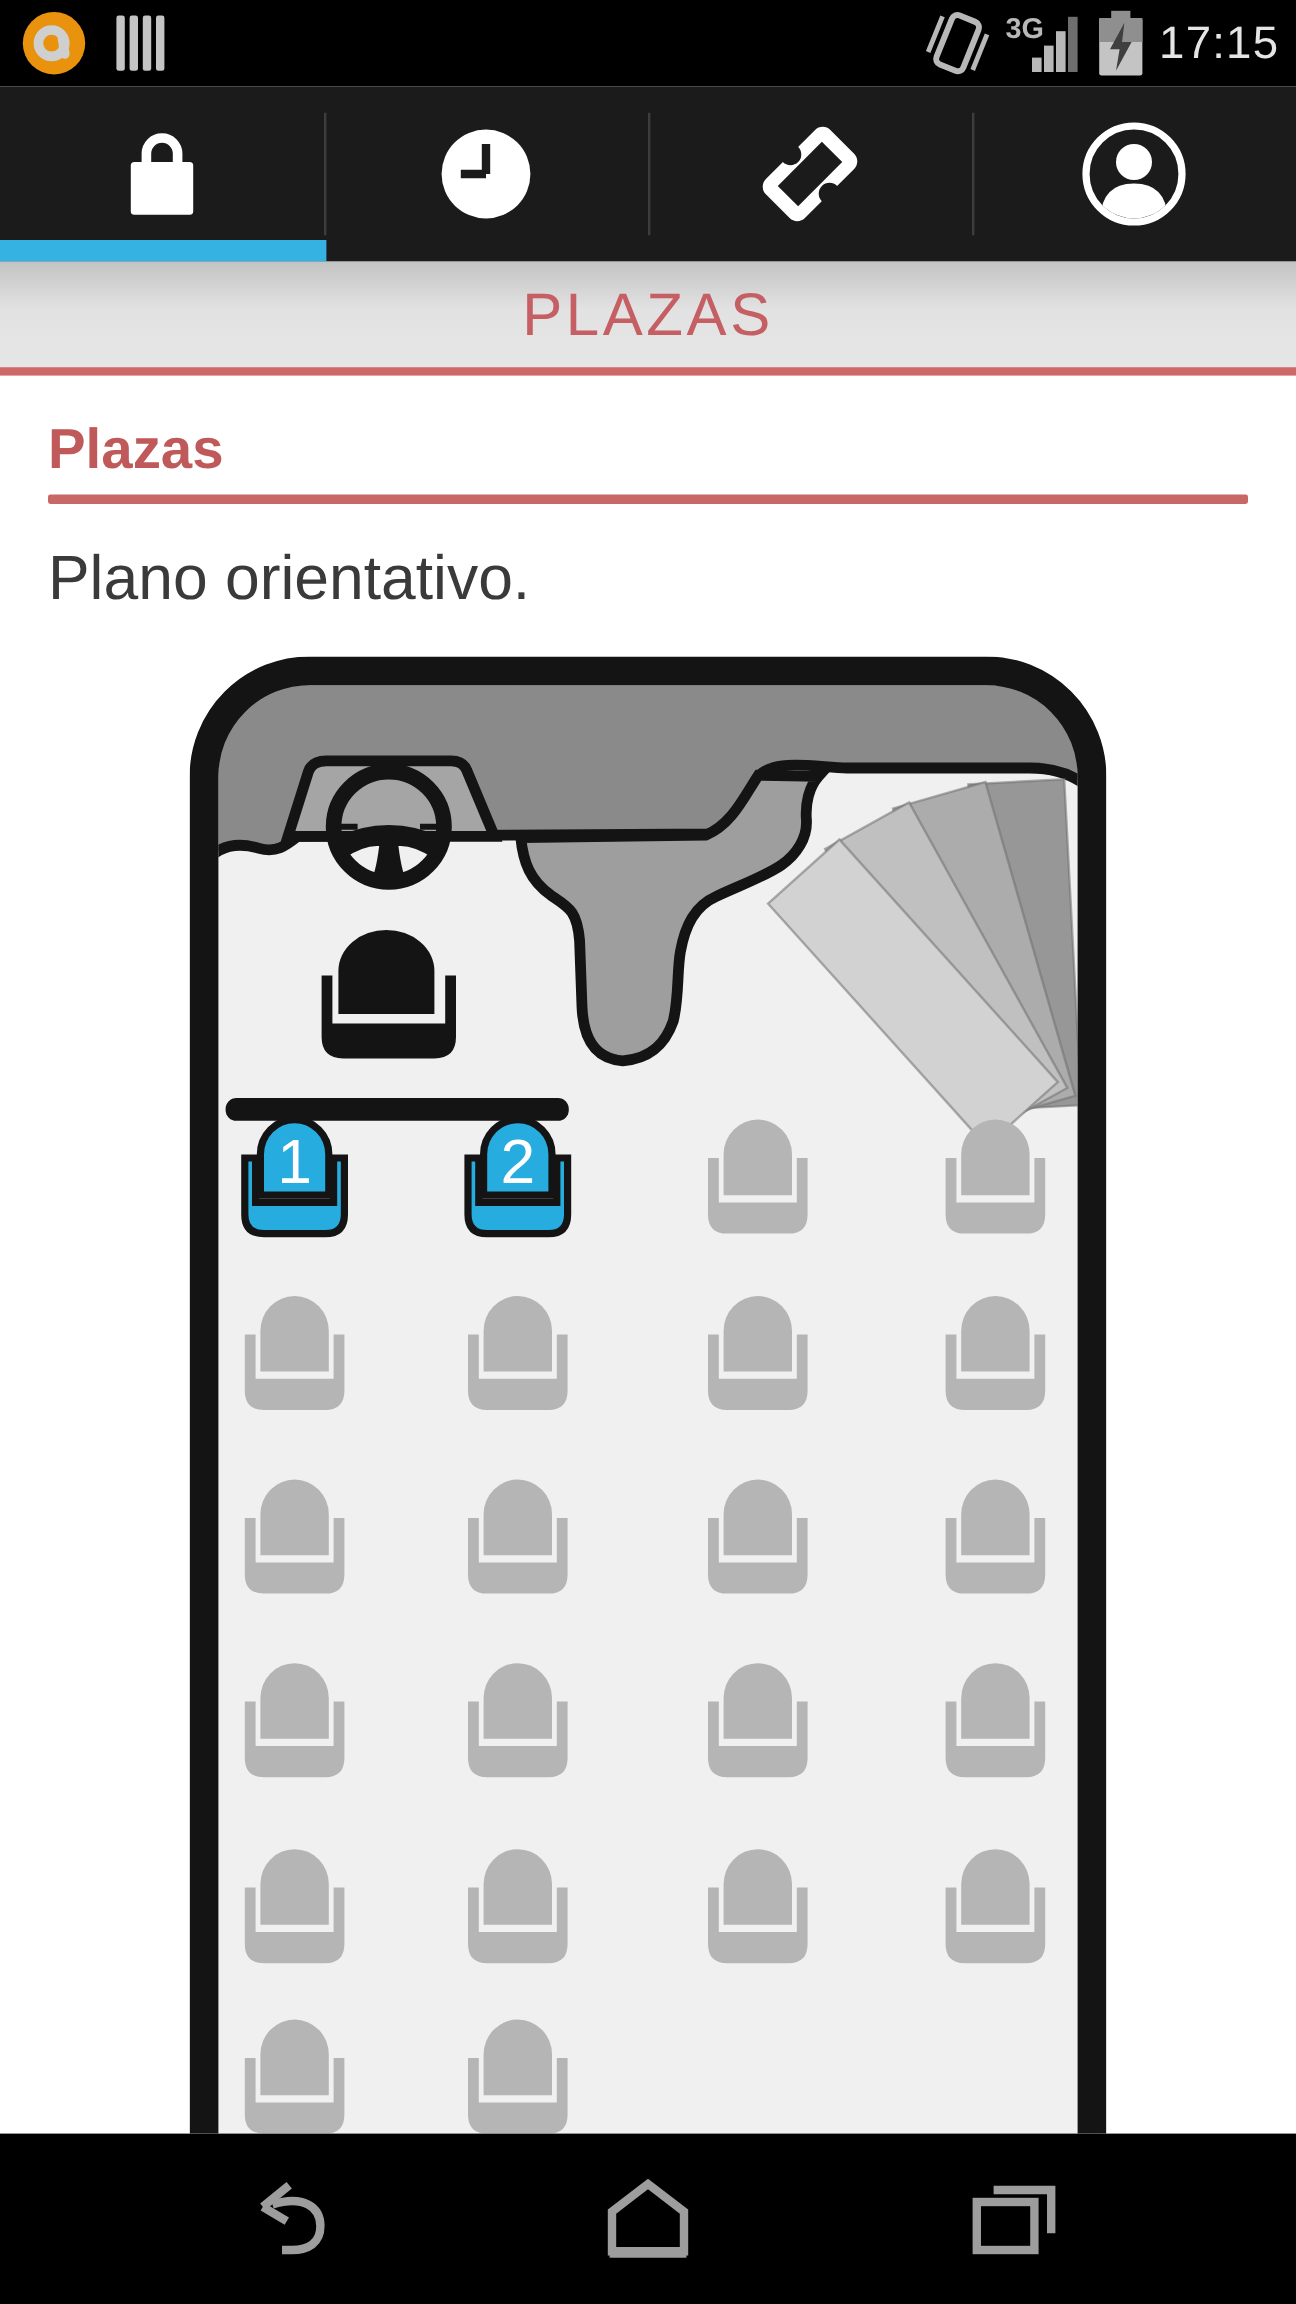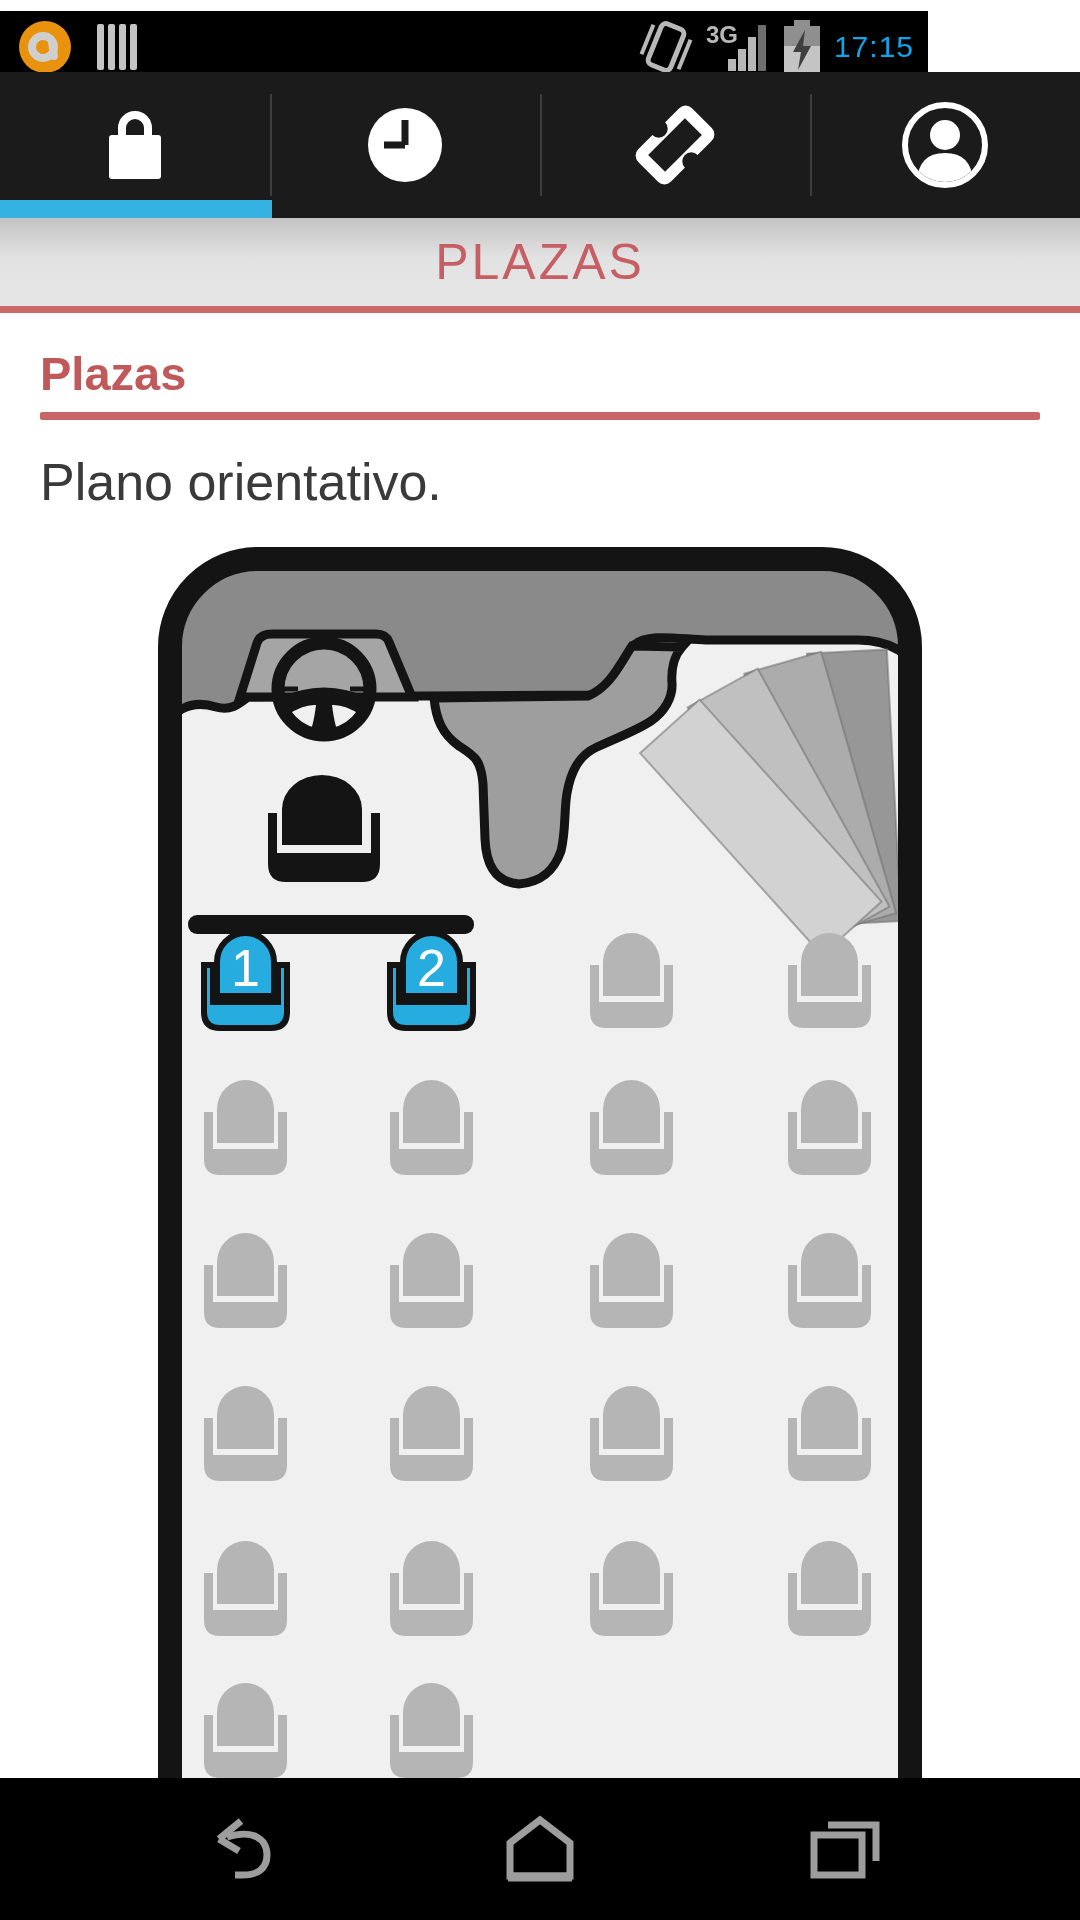--- a/index.html
+++ b/index.html
@@ -3,26 +3,26 @@
 <meta charset="utf-8">
 <style>
   html,body{margin:0;padding:0;}
   body{
     width:1080px;height:1920px;position:relative;overflow:hidden;
     background:#ffffff;font-family:"Liberation Sans",sans-serif;
     -webkit-font-smoothing:antialiased;
   }
   
   .status-bar{
-    position:absolute;left:0;top:0;width:928px;height:72px;background:#000;
-    display:flex;margin-top:11px;
+    position:absolute;left:0;top:0;width:1080px;height:72px;background:#000;
+    display:flex;
   }
   .sb-left{display:flex;align-items:center;gap:18px;padding-left:16px;flex:1;}
   .sb-right{display:flex;align-items:center;gap:10px;padding-right:14px;}
-  .sb-time{color:#0ea5e9;font-size:30px;letter-spacing:1px;}
+  .sb-time{color:#e5e5e5;font-size:38px;letter-spacing:1px;}
   
   .tab-bar{
     position:absolute;left:0;top:72px;width:1080px;height:146px;background:#1b1b1b;
     display:flex;
   }
   .tab{flex:1;display:flex;align-items:center;justify-content:center;position:relative;}
   .tab + .tab::before{
     content:"";position:absolute;left:0;top:22px;bottom:22px;width:2px;background:#3d3d3d;
   }
   .tab-indicator{

